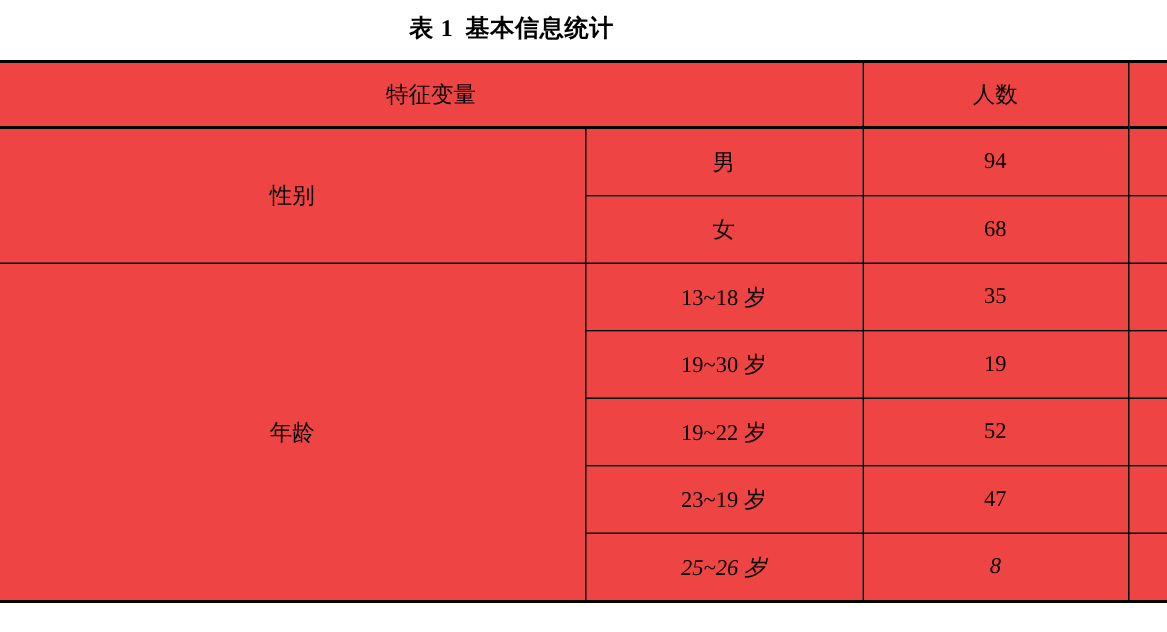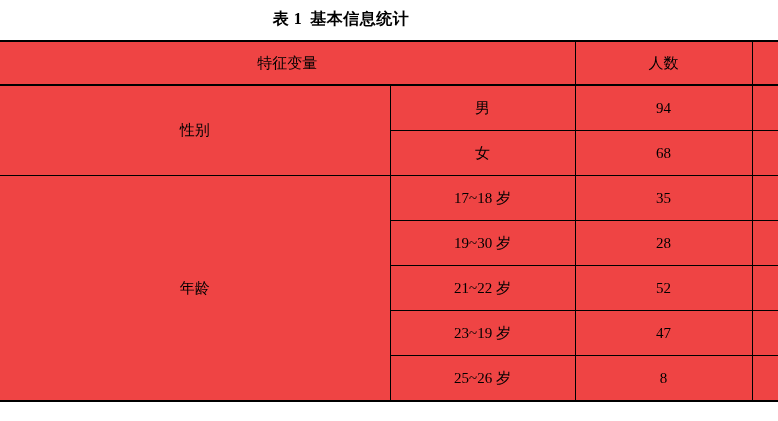--- a/index.html
+++ b/index.html
@@ -61,20 +61,21 @@
     height: 42px;
   }
   table.info-table td.edge-left {
     border-left: none;
   }
   table.info-table td.edge-right {
     border-right: none;
   }
   table.info-table tr:last-child td {
     border-bottom: none;
+    font-style: italic;
   }
   .col-feature { width: 390px; }
   .col-group   { width: 185px; }
   .col-count   { width: 177px; }
   .col-pct     { width: 177px; }
 
   .group-cell {
     font-size: 15px;
   }
   .sub-cell {
@@ -116,31 +117,31 @@
         <td class="edge-right num-cell">55.29</td>
       </tr>
       <tr>
         <td class="sub-cell">女</td>
         <td class="num-cell">68</td>
         <td class="edge-right num-cell">44.71</td>
       </tr>
 
       <tr>
         <td class="edge-left group-cell" rowspan="5">年龄</td>
-        <td class="sub-cell">17~18 岁</td>
+        <td class="sub-cell">13~18 岁</td>
         <td class="num-cell">35</td>
         <td class="edge-right num-cell">20.74</td>
       </tr>
       <tr>
         <td class="sub-cell">19~30 岁</td>
-        <td class="num-cell">28</td>
+        <td class="num-cell">19</td>
         <td class="edge-right num-cell">16.30</td>
       </tr>
       <tr>
-        <td class="sub-cell">21~22 岁</td>
+        <td class="sub-cell">19~22 岁</td>
         <td class="num-cell">52</td>
         <td class="edge-right num-cell">30.74</td>
       </tr>
       <tr>
         <td class="sub-cell">23~19 岁</td>
         <td class="num-cell">47</td>
         <td class="edge-right num-cell">27.78</td>
       </tr>
       <tr>
         <td class="sub-cell">25~26 岁</td>

